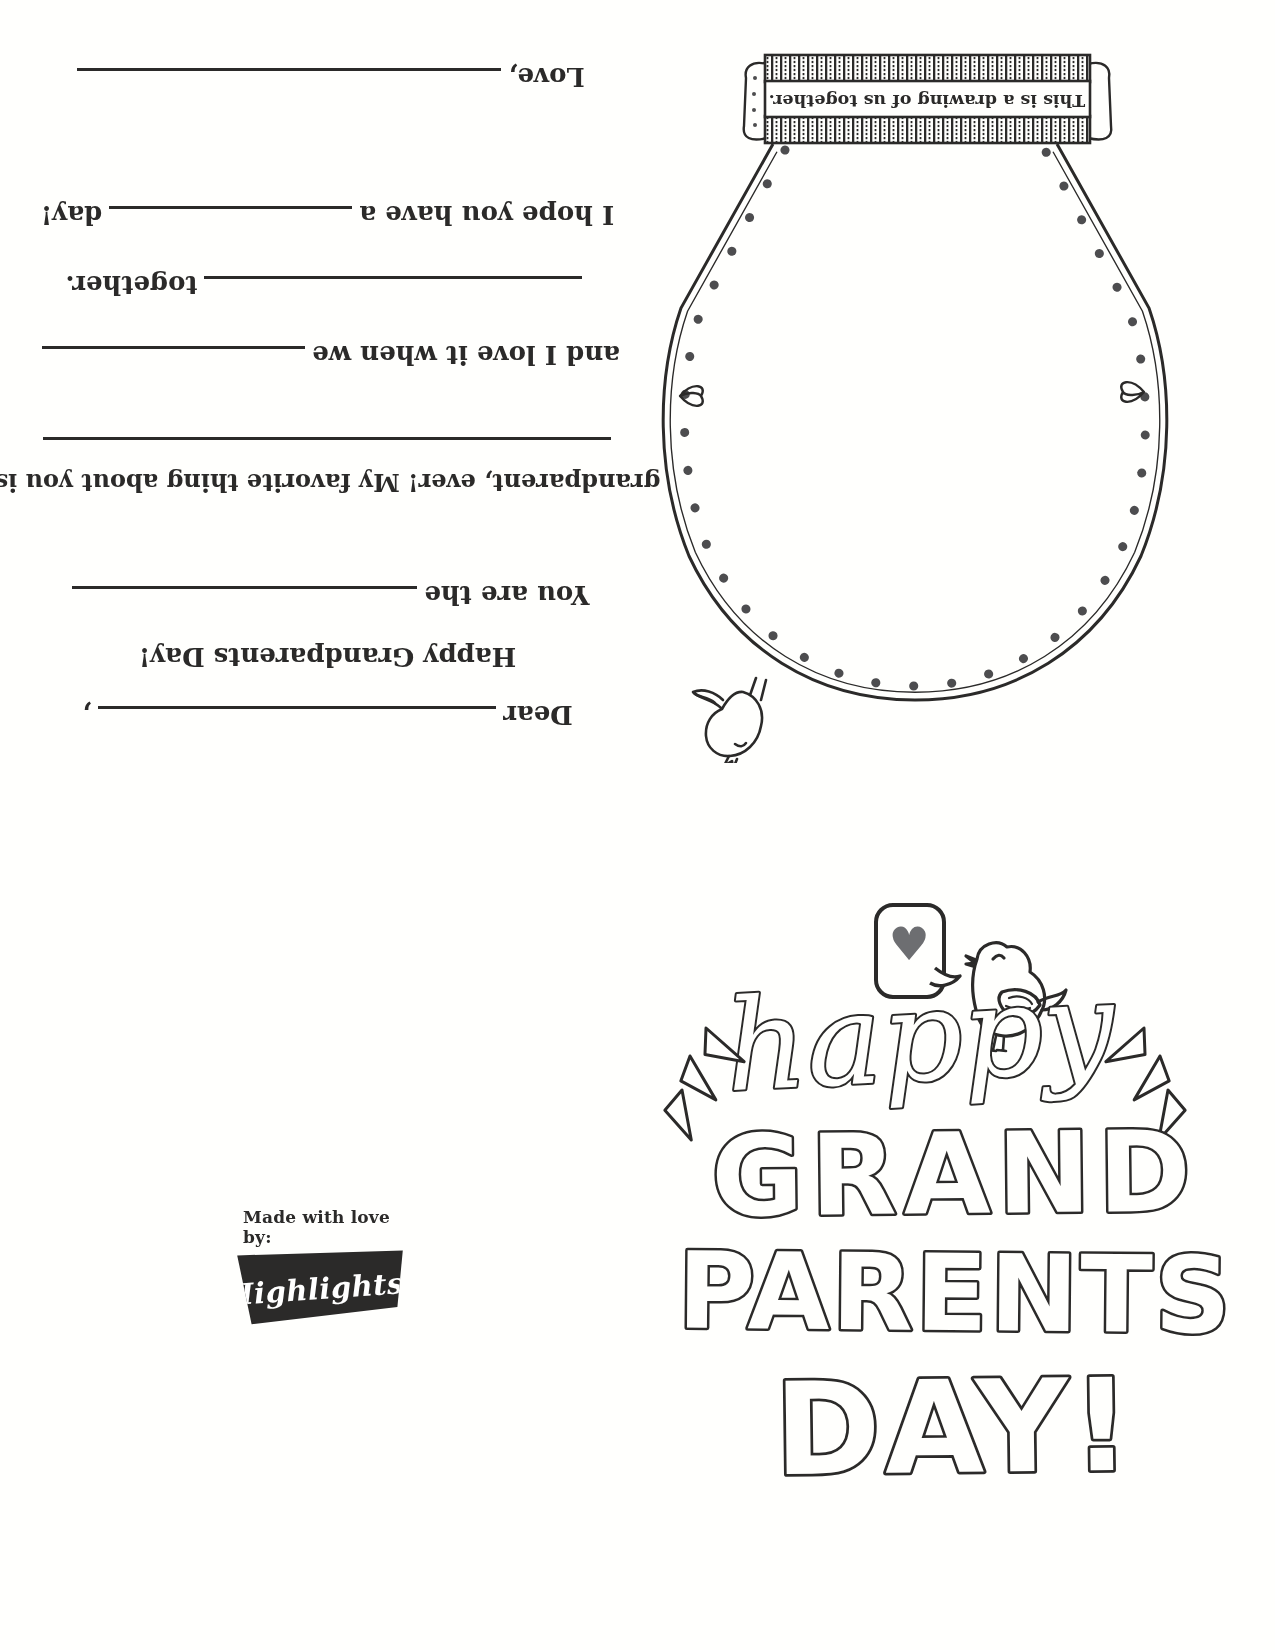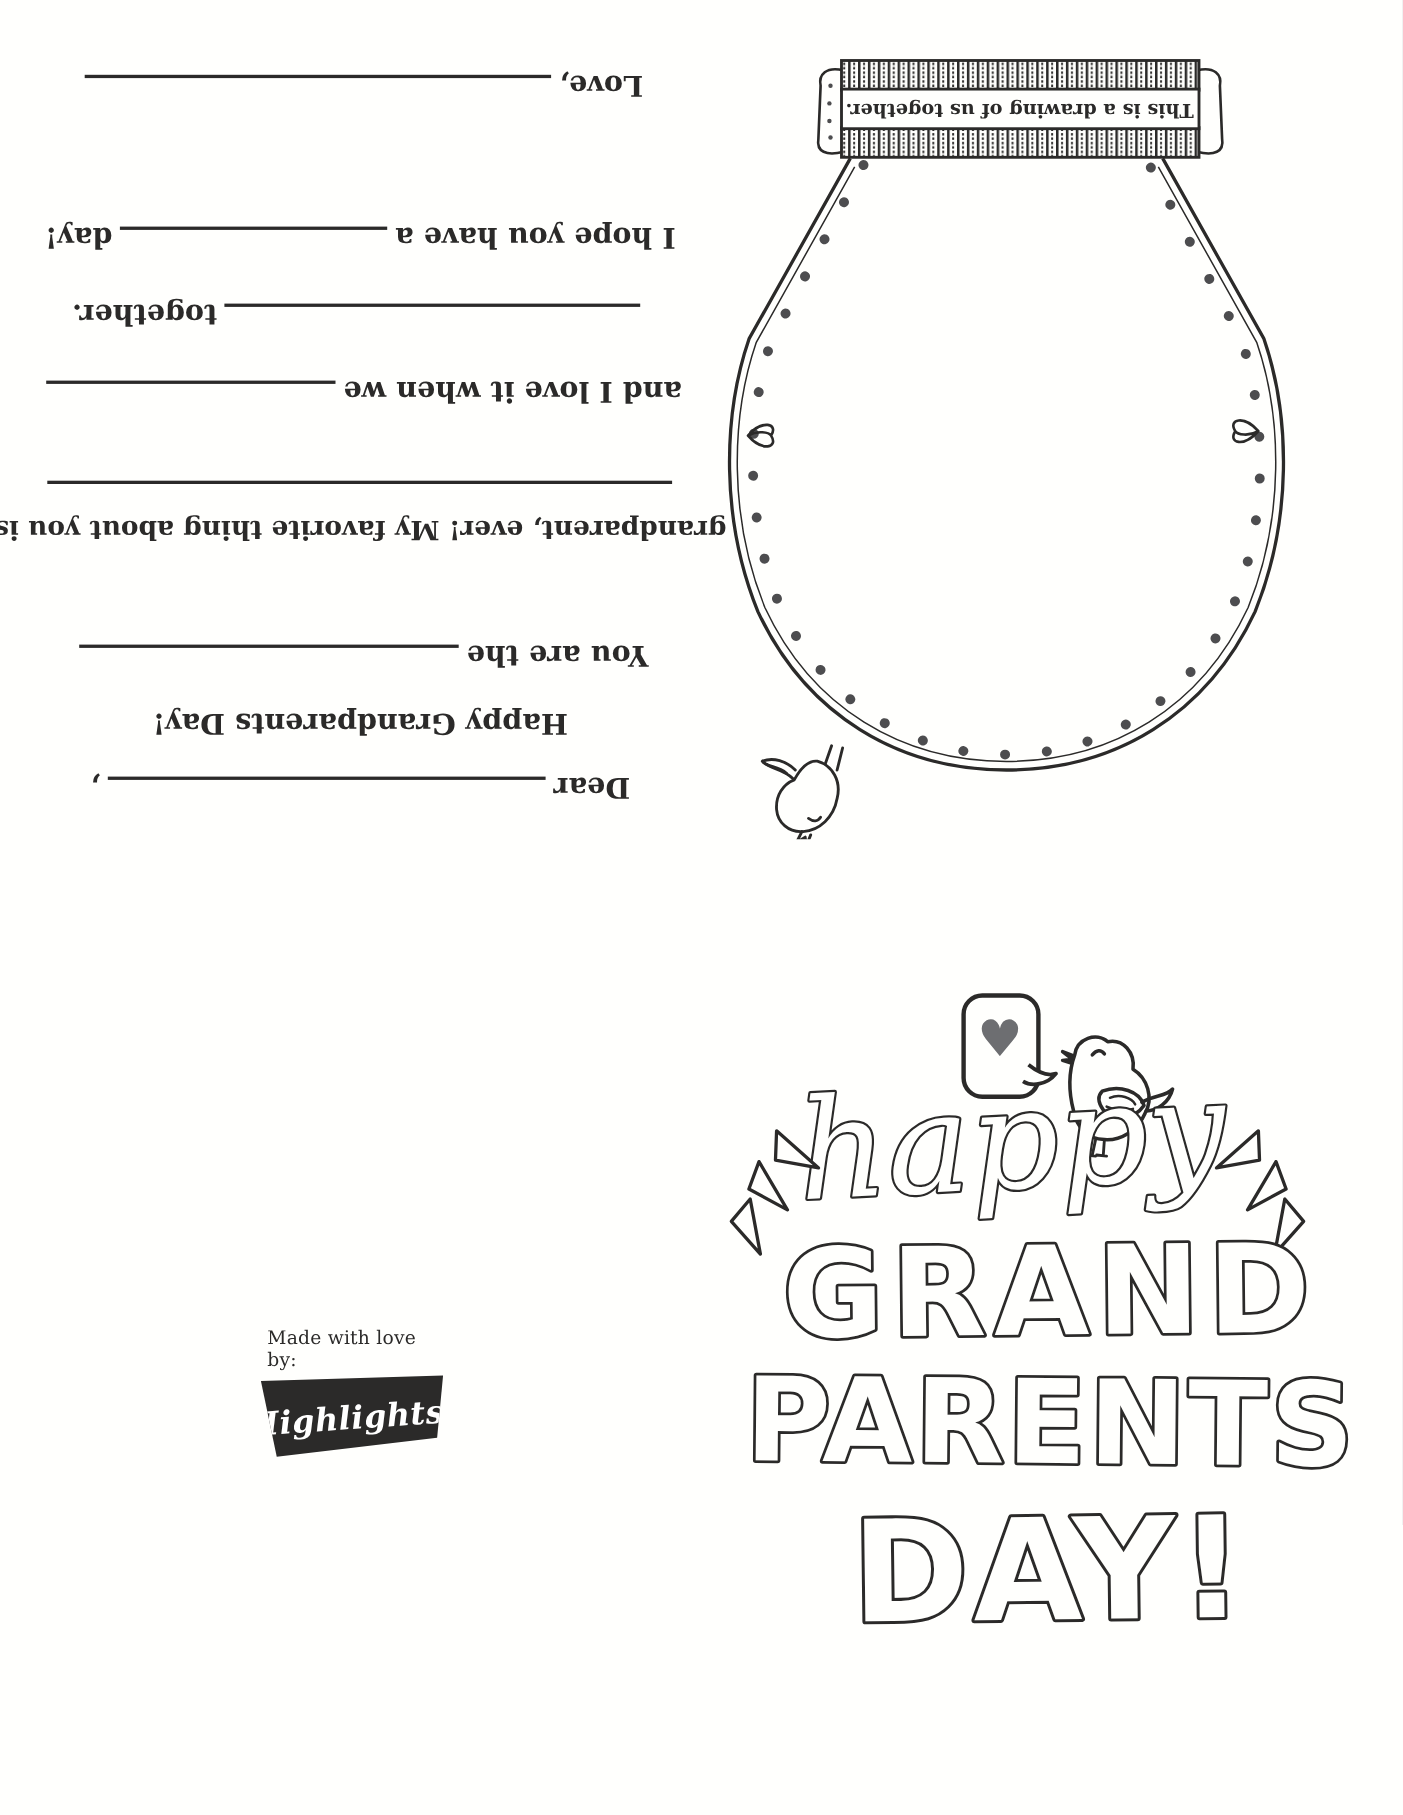--- a/index.html
+++ b/index.html
@@ -30,21 +30,21 @@
   .r-blank  {top:268px;height:36px;}
   .r-andlove{top:366px;}
   .r-togeth {top:436px;}
   .r-hope   {top:506px;}
   .r-love   {top:644px;}
   
   .jar{position:absolute;left:645px;top:48px;width:545px;height:715px;}
   
   .credit-text{
     position:absolute;left:243px;top:1207px;width:160px;
-    font-weight:normal;font-size:17px;letter-spacing:.2px;
+    font-weight:bold;font-size:17px;letter-spacing:.2px;
   }
   .logo{
     position:absolute;left:230px;top:1248px;width:180px;height:82px;
     background:#2b2a29;
     clip-path:polygon(4% 9%,96% 3%,93% 72%,12% 93%);
     display:flex;align-items:center;justify-content:center;
   }
   .logo-word{
     color:#fff;font-style:italic;font-weight:bold;font-size:29px;
     transform:rotate(-4deg);letter-spacing:.5px;

